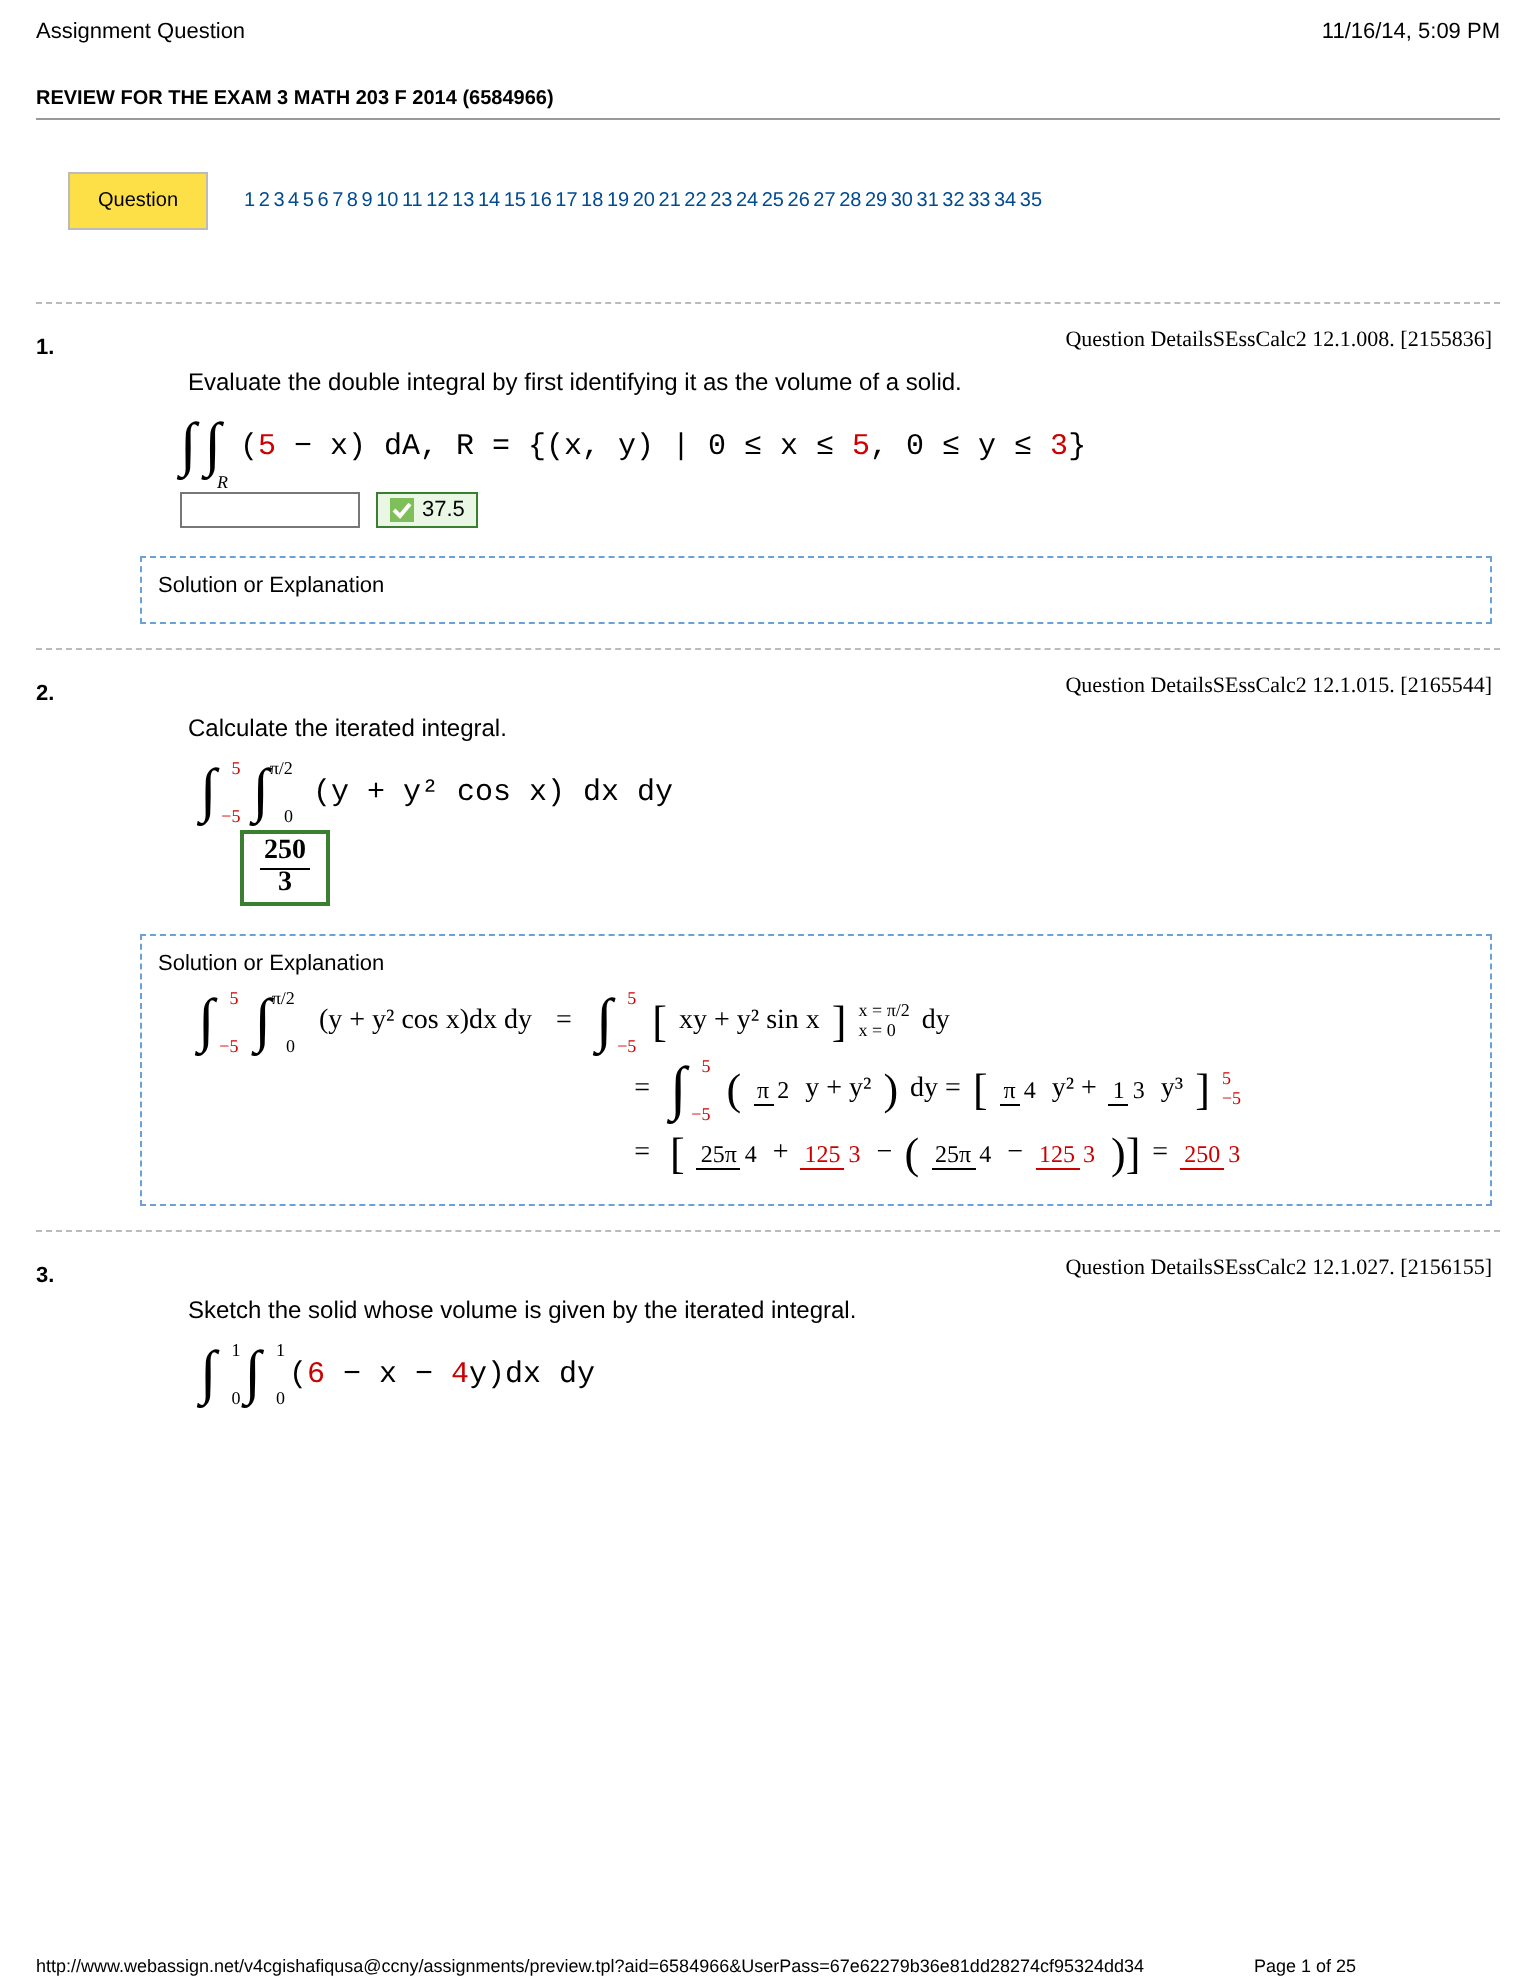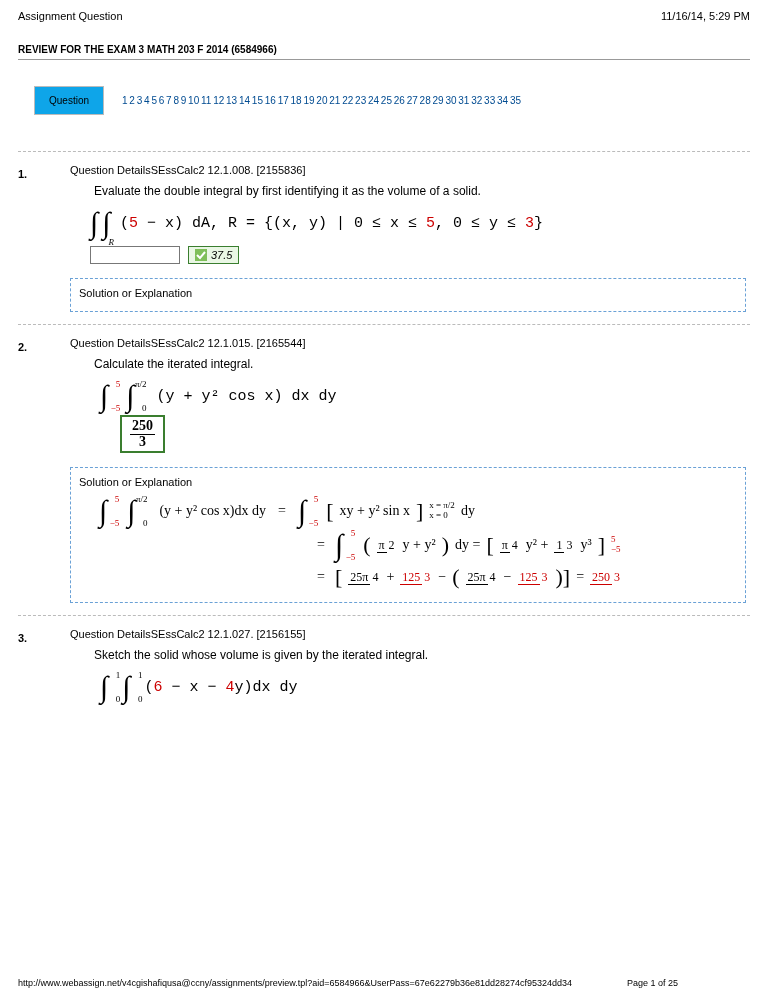--- a/index.html
+++ b/index.html
@@ -28,21 +28,21 @@
   .qnav {
     display: flex;
     align-items: center;
     padding: 14px 18px 30px 34px;
     gap: 18px;
   }
   .qnav-btn {
     border: 1px solid #bbb;
     padding: 8px 14px;
     font-size: 10px;
-    background: #0ea5e9;
+    background: #fde047;
   }
   .nav-links {
     font-size: 10px;
     color: #004b91;
     word-spacing: -1px;
     line-height: 1.3;
   }
   .sep-dashed {
     border: none;
     border-top: 1px dashed #bbb;
@@ -57,23 +57,24 @@
     font-weight: bold;
     padding-top: 4px;
     font-size: 11px;
   }
   .qbody {
     flex: 1;
     padding-right: 4px;
   }
   .qdetail-head {
     display: flex;
-    justify-content: flex-start;
+    justify-content: flex-end;
     font-size: 11px;
     padding-bottom: 8px;
+    font-family: Liberation Serif, serif;
   }
   .prompt {
     font-size: 12px;
     padding-bottom: 10px;
     margin-left: 24px;
   }
   .mathline {
     font-family: 'Times New Roman', serif;
     font-size: 15px;
     display: flex;
@@ -93,21 +94,20 @@
     left:-2px;
     font-style: italic;
   }
   .red { color: #c00; }
   .answer-row {
     display: flex;
     align-items: flex-end;
     gap: 8px;
     padding-left: 20px;
     margin-top: 8px;
-    font-style: italic;
   }
   .answer-box {
     border: 1px solid #777;
     width: 90px;
     height: 18px;
   }
   .check-answer {
     border: 1px solid #3a7e2f;
     background: #eaf7e5;
     display: flex;
@@ -169,21 +169,21 @@
     font-size: 9px;
     padding: 6px 18px;
     background: #fff;
   }
 </style>
 </head>
 <body>
 
 <div class="page-header">
   <div>Assignment Question</div>
-  <div>11/16/14, 5:29 PM</div>
+  <div>11/16/14, 5:09 PM</div>
 </div>
 
 <div class="review-bar">REVIEW FOR THE EXAM 3 MATH 203 F 2014 (6584966)</div>
 
 <div class="qnav">
   <div class="qnav-btn">Question</div>
   <div class="nav-links">1 2 3 4 5 6 7 8 9 10 11 12 13 14 15 16 17 18 19 20 21 22 23 24 25 26 27 28 29 30 31 32 33 34 35</div>
 </div>
 
 <hr class="sep-dashed">

